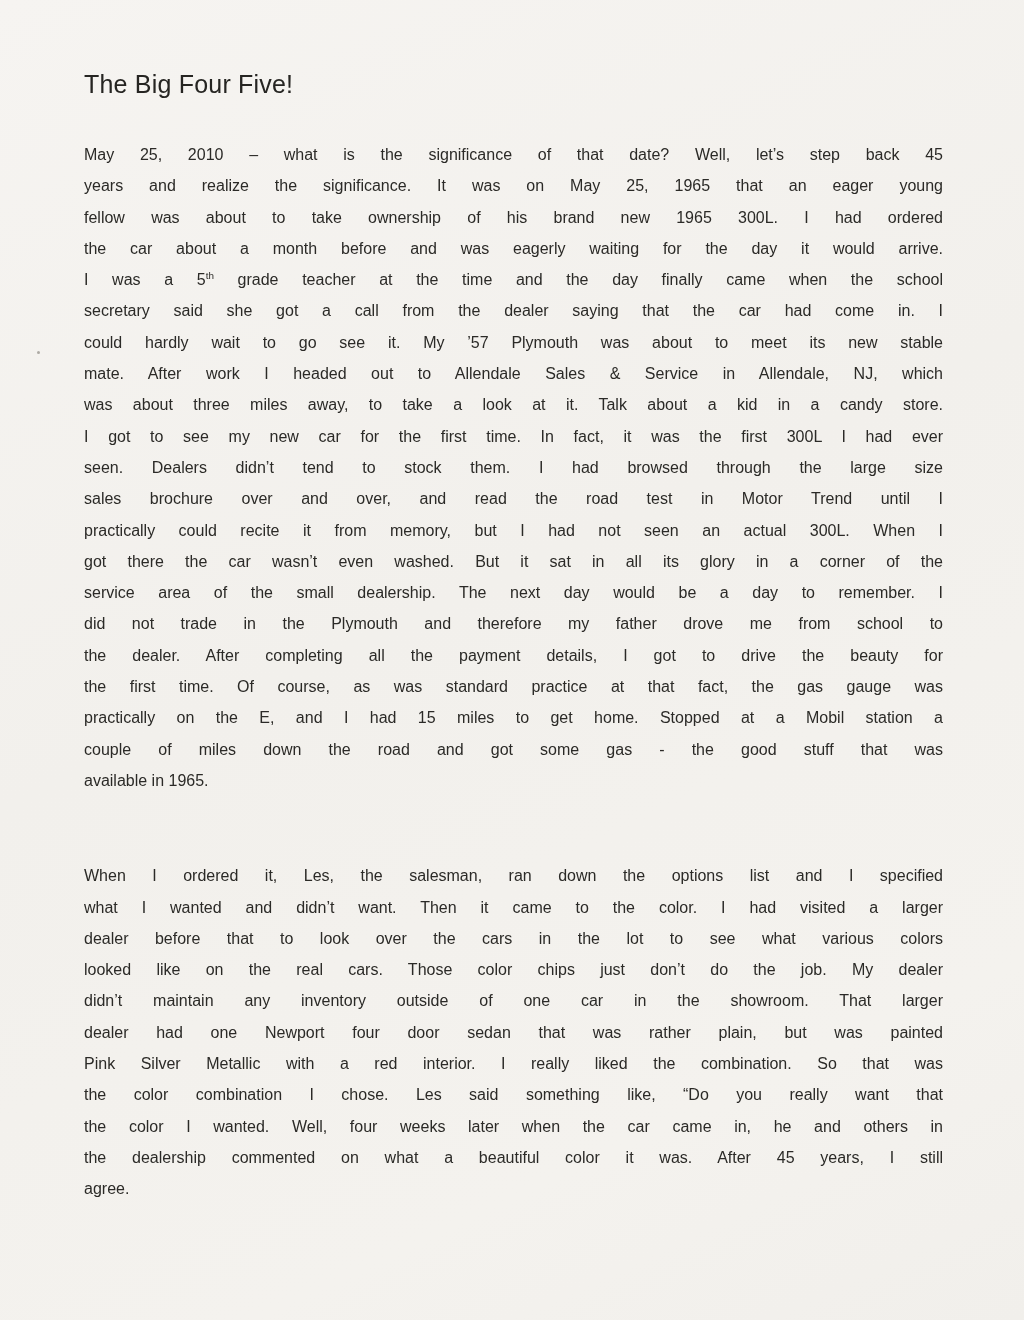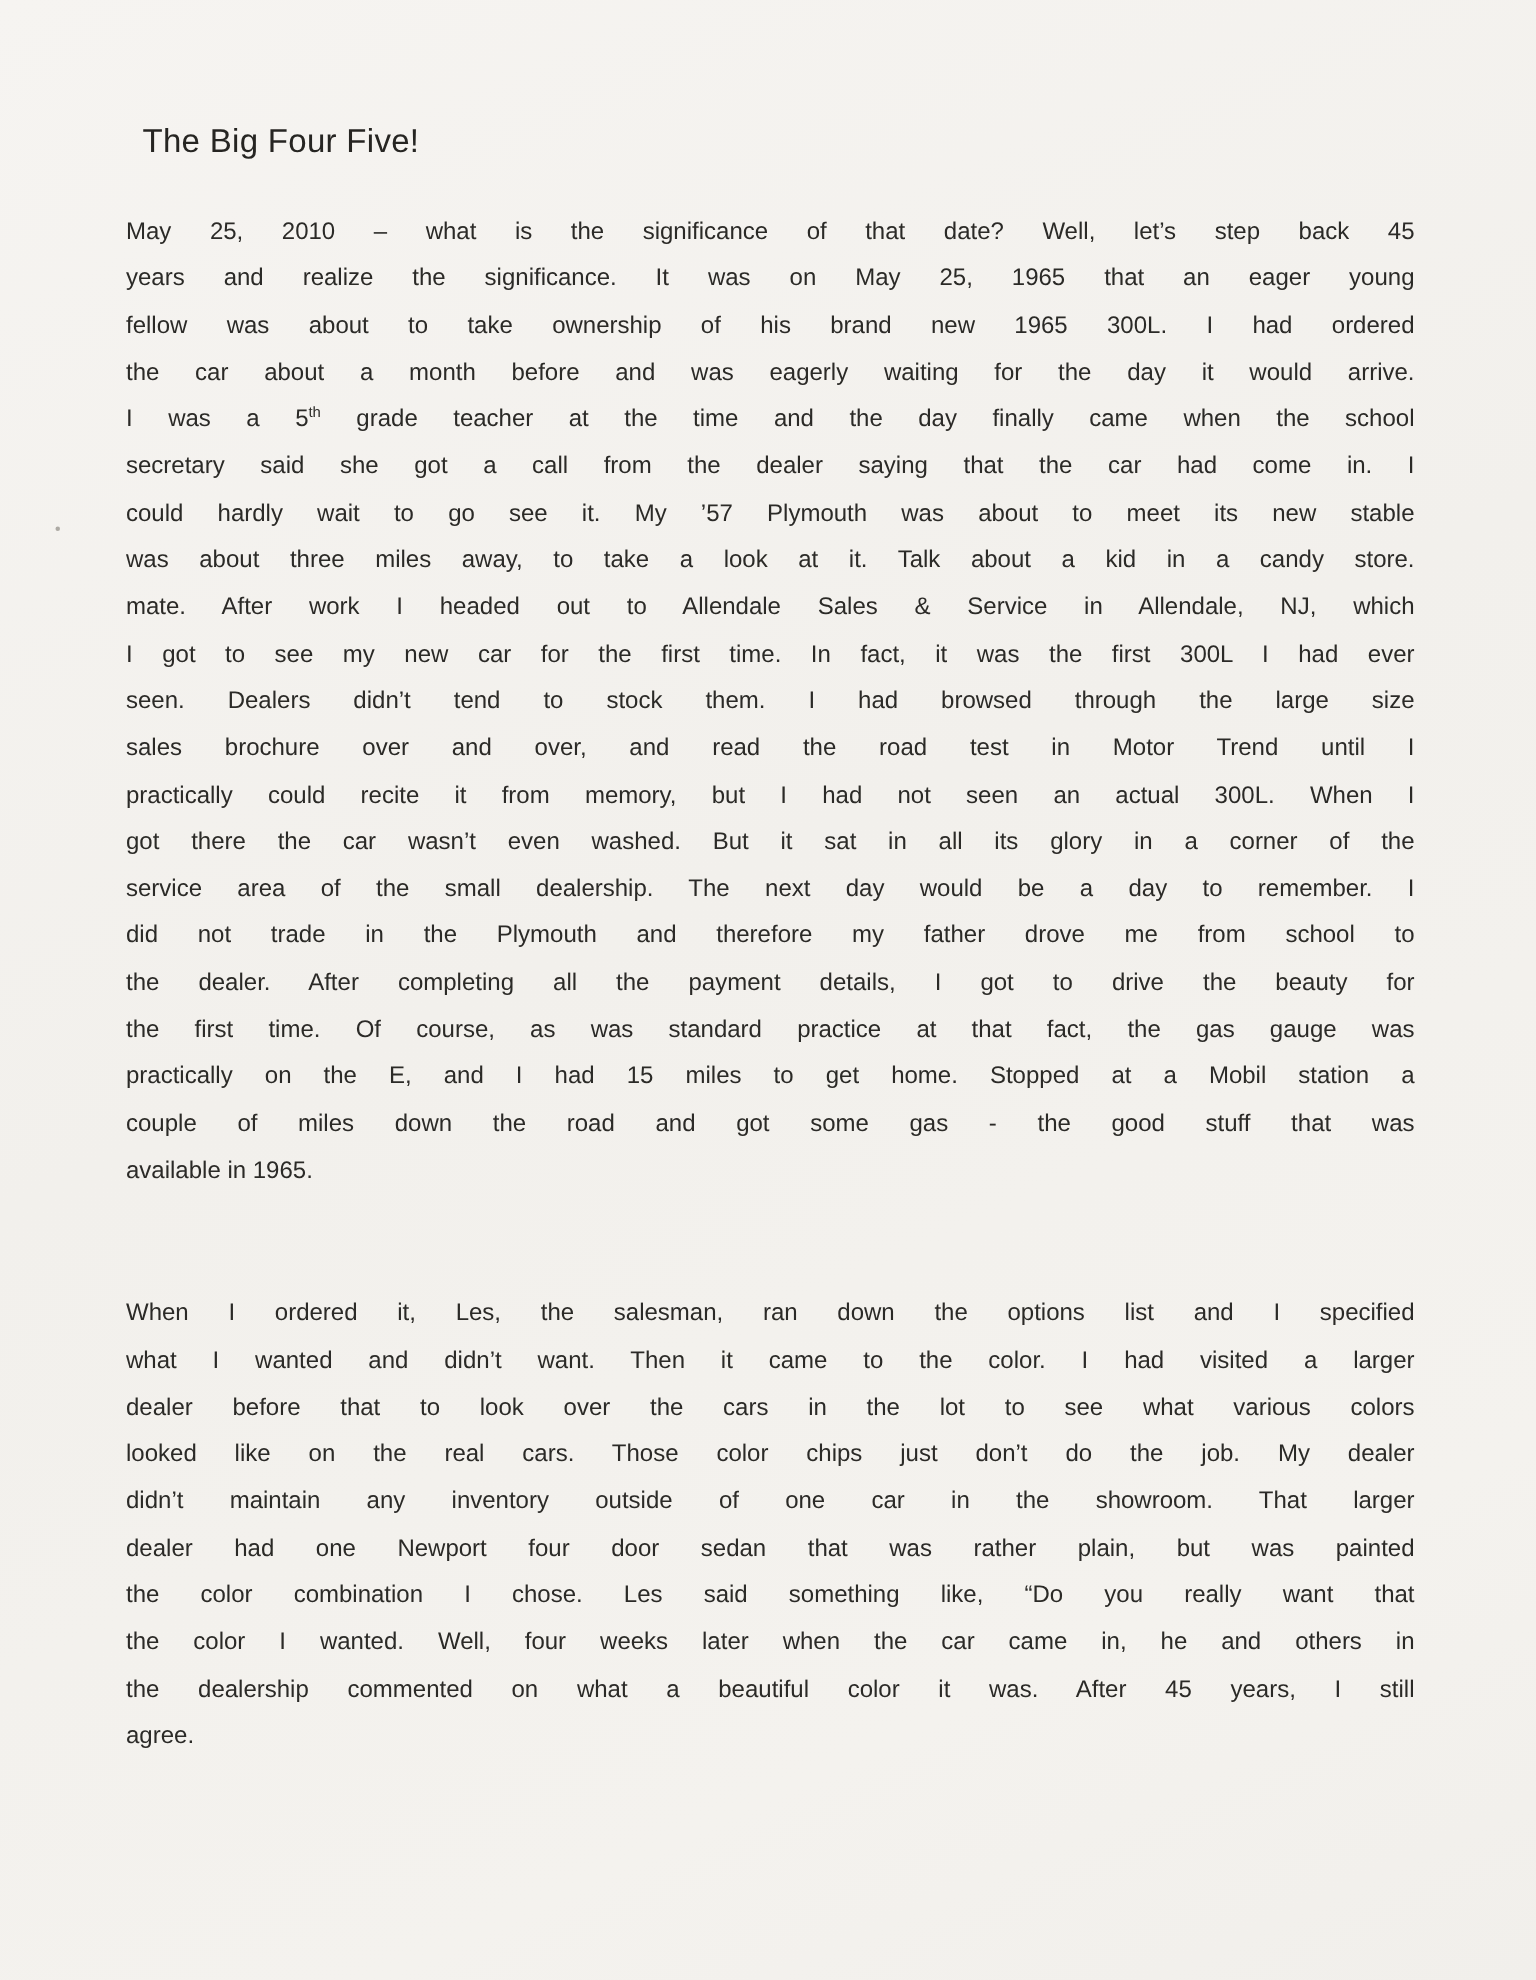--- a/index.html
+++ b/index.html
@@ -14,22 +14,22 @@
   }
   .page {
     position: absolute;
     inset: 0;
     background: linear-gradient(155deg, #f6f4f1 0%, #f2f0ec 45%, #f4f2ee 80%, #f1efeb 100%);
   }
   .doc-title {
     position: absolute;
     left: 84px;
     top: 70px;
-    margin: 11px;
-    font-size: 22px;
+    margin: 0;
+    font-size: 25px;
     font-weight: 400;
     letter-spacing: 0.2px;
     color: #262522;
   }
   .doc-body {
     position: absolute;
     left: 84px;
     top: 139px;
     width: 859px;
     font-size: 16px;
@@ -68,42 +68,43 @@
   <h1 class="doc-title">The Big Four Five!</h1>
   <div class="doc-body">
       <div class="para">
         <div class="line">May 25, 2010 – what is the significance of that date?  Well, let’s step back 45</div>
         <div class="line">years and realize the significance.  It was on May 25, 1965 that an eager young</div>
         <div class="line">fellow was about to take ownership of his brand new 1965 300L.   I had ordered</div>
         <div class="line">the car about a month before and was eagerly waiting for the day it would arrive.</div>
         <div class="line"><span>I was a 5</span><sup>th</sup><span> grade teacher at the time and the day finally came when the school</span></div>
         <div class="line">secretary said she got a call from the dealer saying that the car had come in.    I</div>
         <div class="line">could hardly wait to go see it.  My ’57 Plymouth was about to meet its new stable</div>
+        <div class="line">mate.  After work I headed out to Allendale Sales &amp; Service in Allendale, NJ, which</div>
         <div class="line">was about three miles away, to take a look at it. Talk about a kid in a candy store.</div>
-        <div class="line">mate.  After work I headed out to Allendale Sales &amp; Service in Allendale, NJ, which</div>
         <div class="line">I got to see my new car for the first time.  In fact, it was the first 300L I had ever</div>
         <div class="line">seen.  Dealers didn’t tend to stock them.  I had browsed through the large size</div>
         <div class="line">sales brochure over and over, and read the road test in Motor Trend until I</div>
         <div class="line">practically could recite it from memory, but I had not seen an actual 300L.  When I</div>
         <div class="line">got there the car wasn’t even washed.  But it sat in all its glory in a corner of the</div>
         <div class="line">service area of the small dealership.  The next day would be a day to remember.  I</div>
         <div class="line">did not trade in the Plymouth and therefore my father drove me from school to</div>
         <div class="line">the dealer.  After completing all the payment details, I got to drive the beauty for</div>
         <div class="line">the first time.  Of course, as was standard practice at that fact, the gas gauge was</div>
         <div class="line">practically on the E, and I had 15 miles to get home.  Stopped at a Mobil station a</div>
         <div class="line">couple of miles down the road and got some gas - the good stuff that was</div>
         <div class="line last">available in 1965.</div>
       </div>
       <div class="para">
         <div class="line">When I ordered it, Les, the salesman, ran down the options list and I specified</div>
         <div class="line">what I wanted and didn’t want.  Then it came to the color.  I had visited a larger</div>
         <div class="line">dealer before that to look over the cars in the lot to see what various colors</div>
         <div class="line">looked like on the real cars.  Those color chips just don’t do the job.  My dealer</div>
         <div class="line">didn’t maintain any inventory outside of one car in the showroom.  That larger</div>
         <div class="line">dealer had one Newport four door sedan that was rather plain, but was painted</div>
+        <div class="line">Pink Silver Metallic with a red interior.  I really liked the combination.  So that was</div>
         <div class="line">the color combination I chose.  Les said something like, “Do you really want that</div>
         <div class="line">the color I wanted.  Well, four weeks later when the car came in, he and others in</div>
         <div class="line">the dealership commented on what a beautiful color it was.  After 45 years, I still</div>
         <div class="line last">agree.</div>
       </div>
     </div>
   <div class="speck"></div>
 </div>
 
 </body></html>

